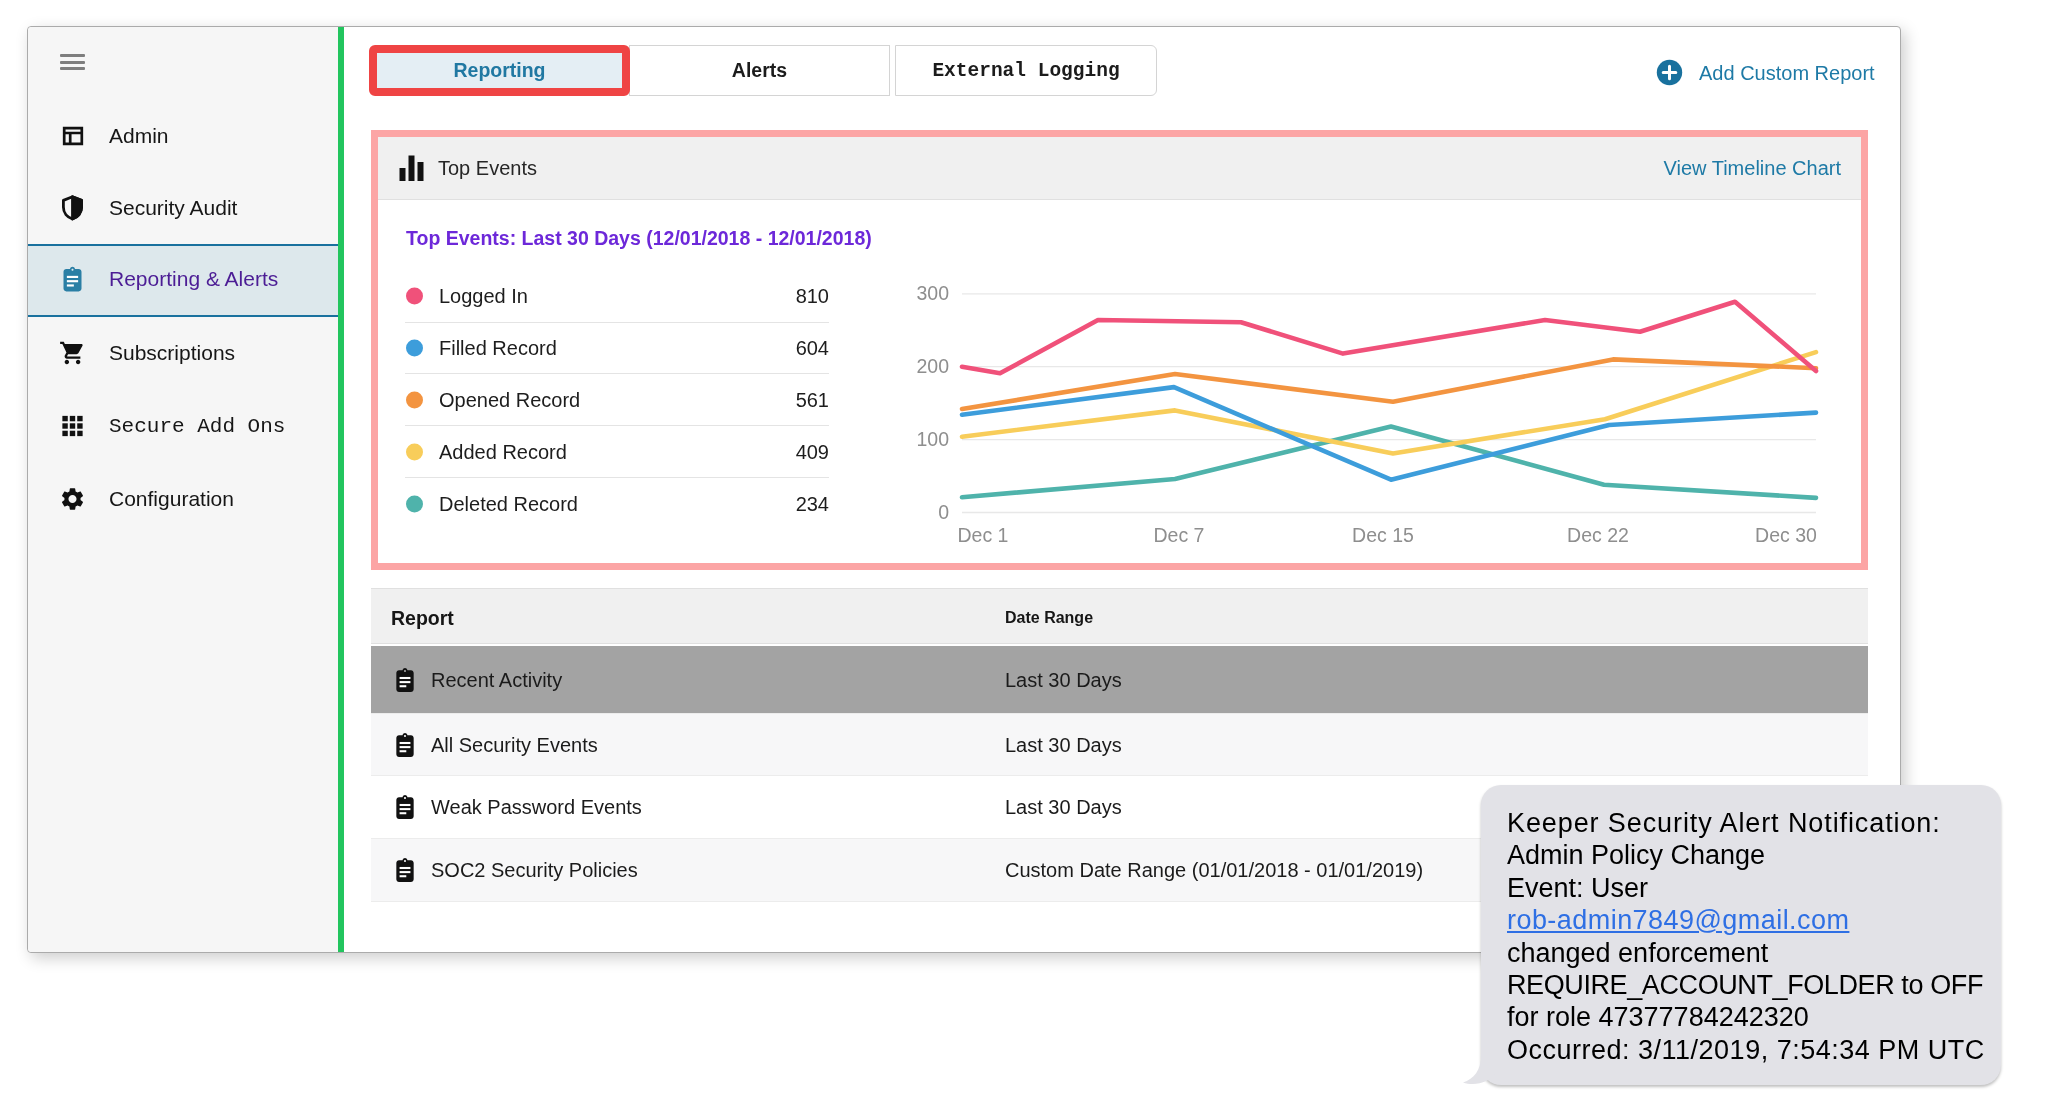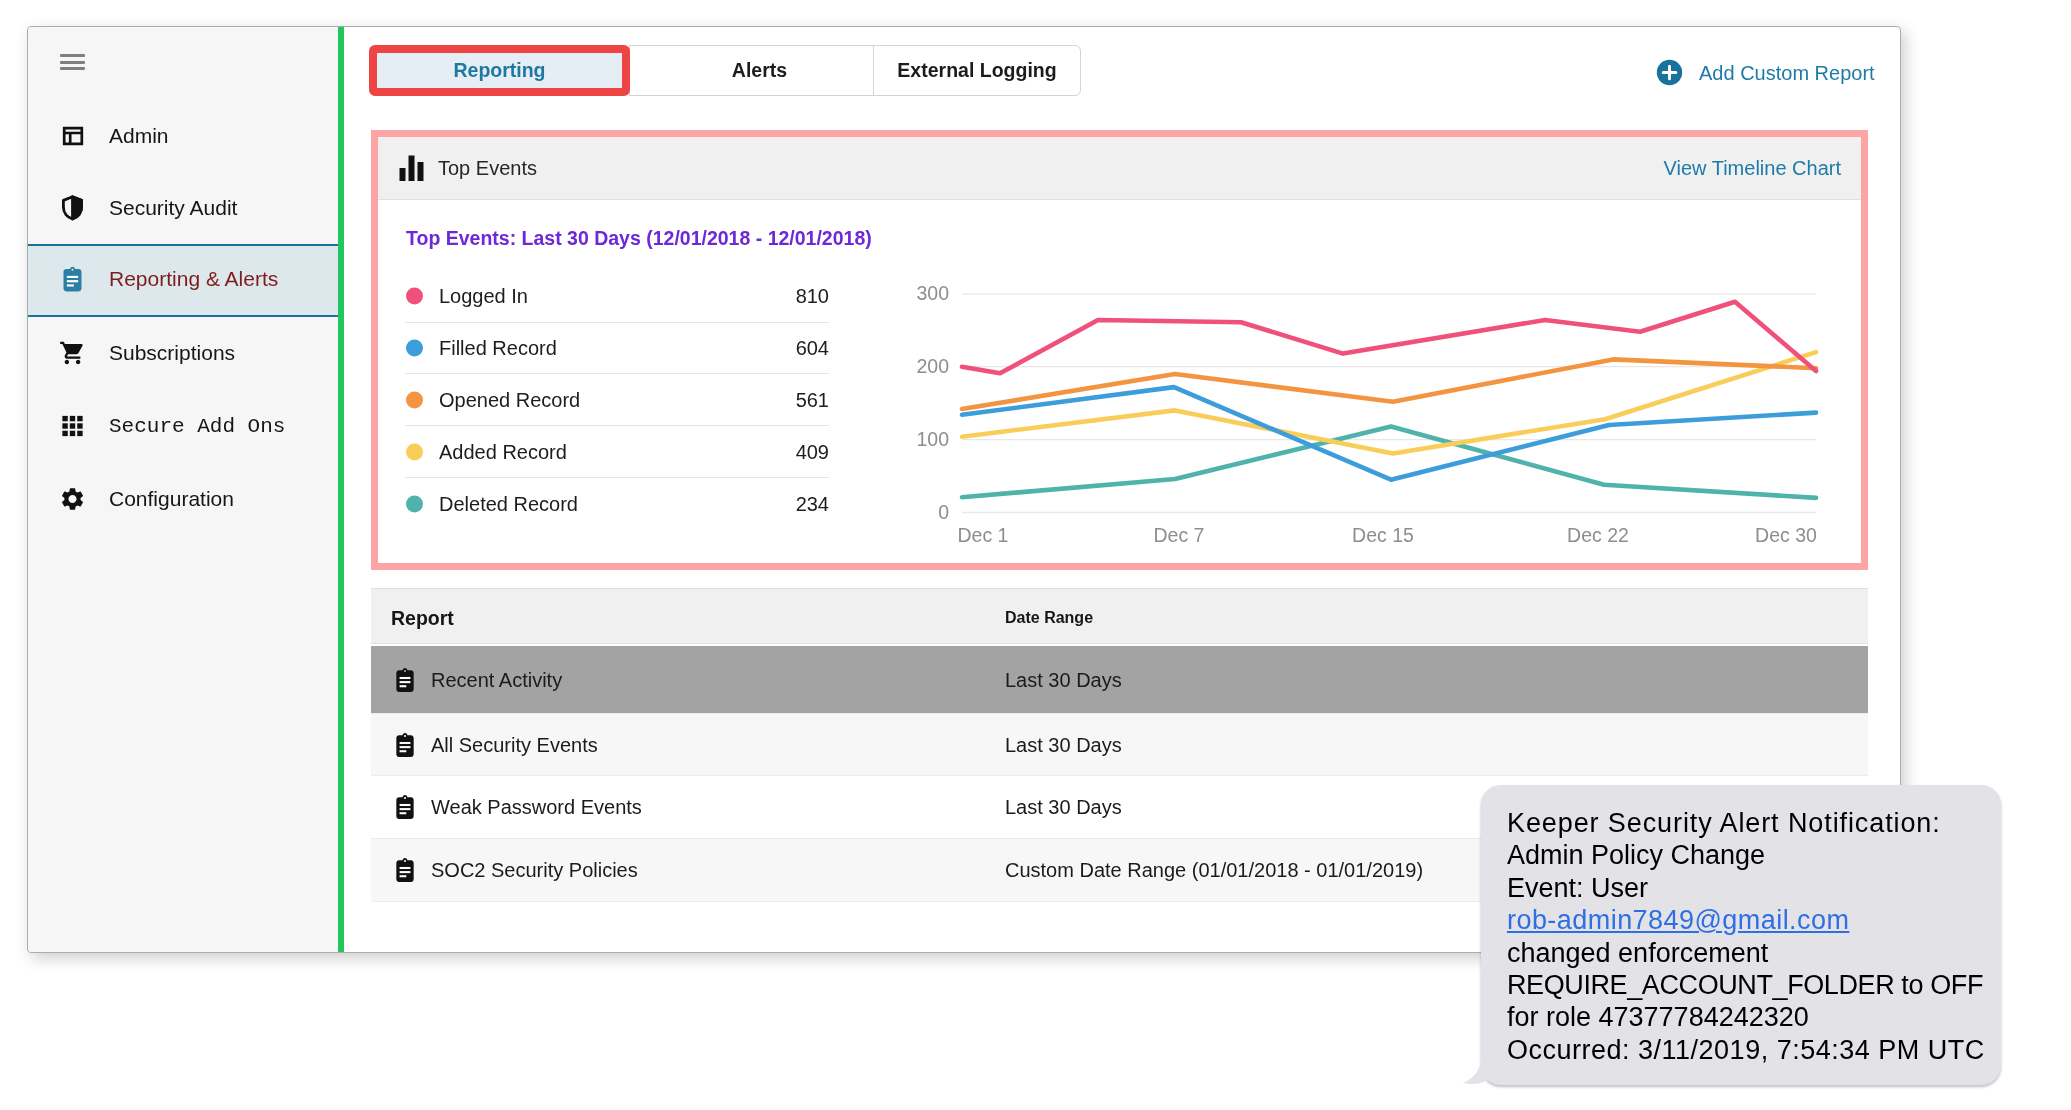--- a/index.html
+++ b/index.html
@@ -5,26 +5,26 @@
   html,body{margin:0;padding:0;}
   body{width:2071px;height:1110px;background:#ffffff;font-family:"Liberation Sans",sans-serif;position:relative;overflow:hidden;}
   #card{position:absolute;left:27px;top:26px;width:1872px;height:925px;background:#ffffff;border:1px solid #ababab;border-radius:4px;box-shadow:4px 5px 16px rgba(0,0,0,0.20);}
   #sidebar{position:absolute;left:0;top:0;width:310px;height:100%;background:#f6f6f6;border-right:6px solid #22c55e;border-radius:4px 0 0 4px;}
   .ham{position:absolute;left:32px;top:27px;width:25px;height:16px;}
   .ham div{height:3px;background:#7e7e7e;border-radius:1px;margin-bottom:3.5px;}
   .mitem{position:absolute;left:0;width:100%;height:72px;}
   .mitem .ic{position:absolute;left:31px;top:50%;transform:translateY(-50%);width:27px;height:27px;}
   .mitem .lbl{position:absolute;left:81px;top:50%;transform:translateY(-50%);font-size:21px;color:#161616;white-space:nowrap;}
   #active-item{position:absolute;left:0;top:217px;width:100%;height:73px;background:#dde8ec;border-top:2px solid #19719e;border-bottom:2px solid #19719e;box-sizing:border-box;}
-  .mitem.active .lbl{color:#7f1d1d;}
+  .mitem.active .lbl{color:#4c1d95;}
   
   .tab{position:absolute;top:18px;height:51px;box-sizing:border-box;background:#fff;border:1px solid #d4d4d4;display:flex;align-items:center;justify-content:center;font-size:19.5px;font-weight:bold;color:#1c1c1c;}
   #tab1{left:341px;width:261px;border:8px solid #ef4444;border-radius:6px;background:#e4eef4;color:#2078a2;z-index:2;}
   #tab2{left:601px;width:261px;}
-  #tab3{left:845px;width:208px;border-radius:0 6px 6px 0;}
+  #tab3{left:867px;width:262px;border-radius:0 6px 6px 0;font-family:Liberation Mono, monospace;}
   #addreport{position:absolute;left:1628px;top:32px;height:27px;}
   #addreport .txt{position:absolute;left:43px;top:50%;transform:translateY(-50%);font-size:20px;color:#1e7aa6;white-space:nowrap;}
   
   #panel{position:absolute;left:343px;top:103px;width:1497px;height:440px;background:#fff;border:7px solid #fca5a5;box-sizing:border-box;}
   #panel-head{position:absolute;left:0;top:0;width:100%;height:63px;background:#f0f0f0;border-bottom:1px solid #e0e0e0;box-sizing:border-box;}
   #panel-head .title{position:absolute;left:60px;top:50%;transform:translateY(-50%);font-size:20px;color:#262626;}
   #panel-head .link{position:absolute;right:20px;top:50%;transform:translateY(-50%);font-size:20px;color:#1e7aa6;}
   #chart-title{position:absolute;left:28px;top:90px;font-size:19.5px;font-weight:bold;color:#6d28d9;}
   .leg-row{position:absolute;left:27px;width:424px;height:52px;}
   .leg-row .dot{position:absolute;left:1px;top:50%;transform:translateY(-50%);width:17px;height:17px;border-radius:50%;}

